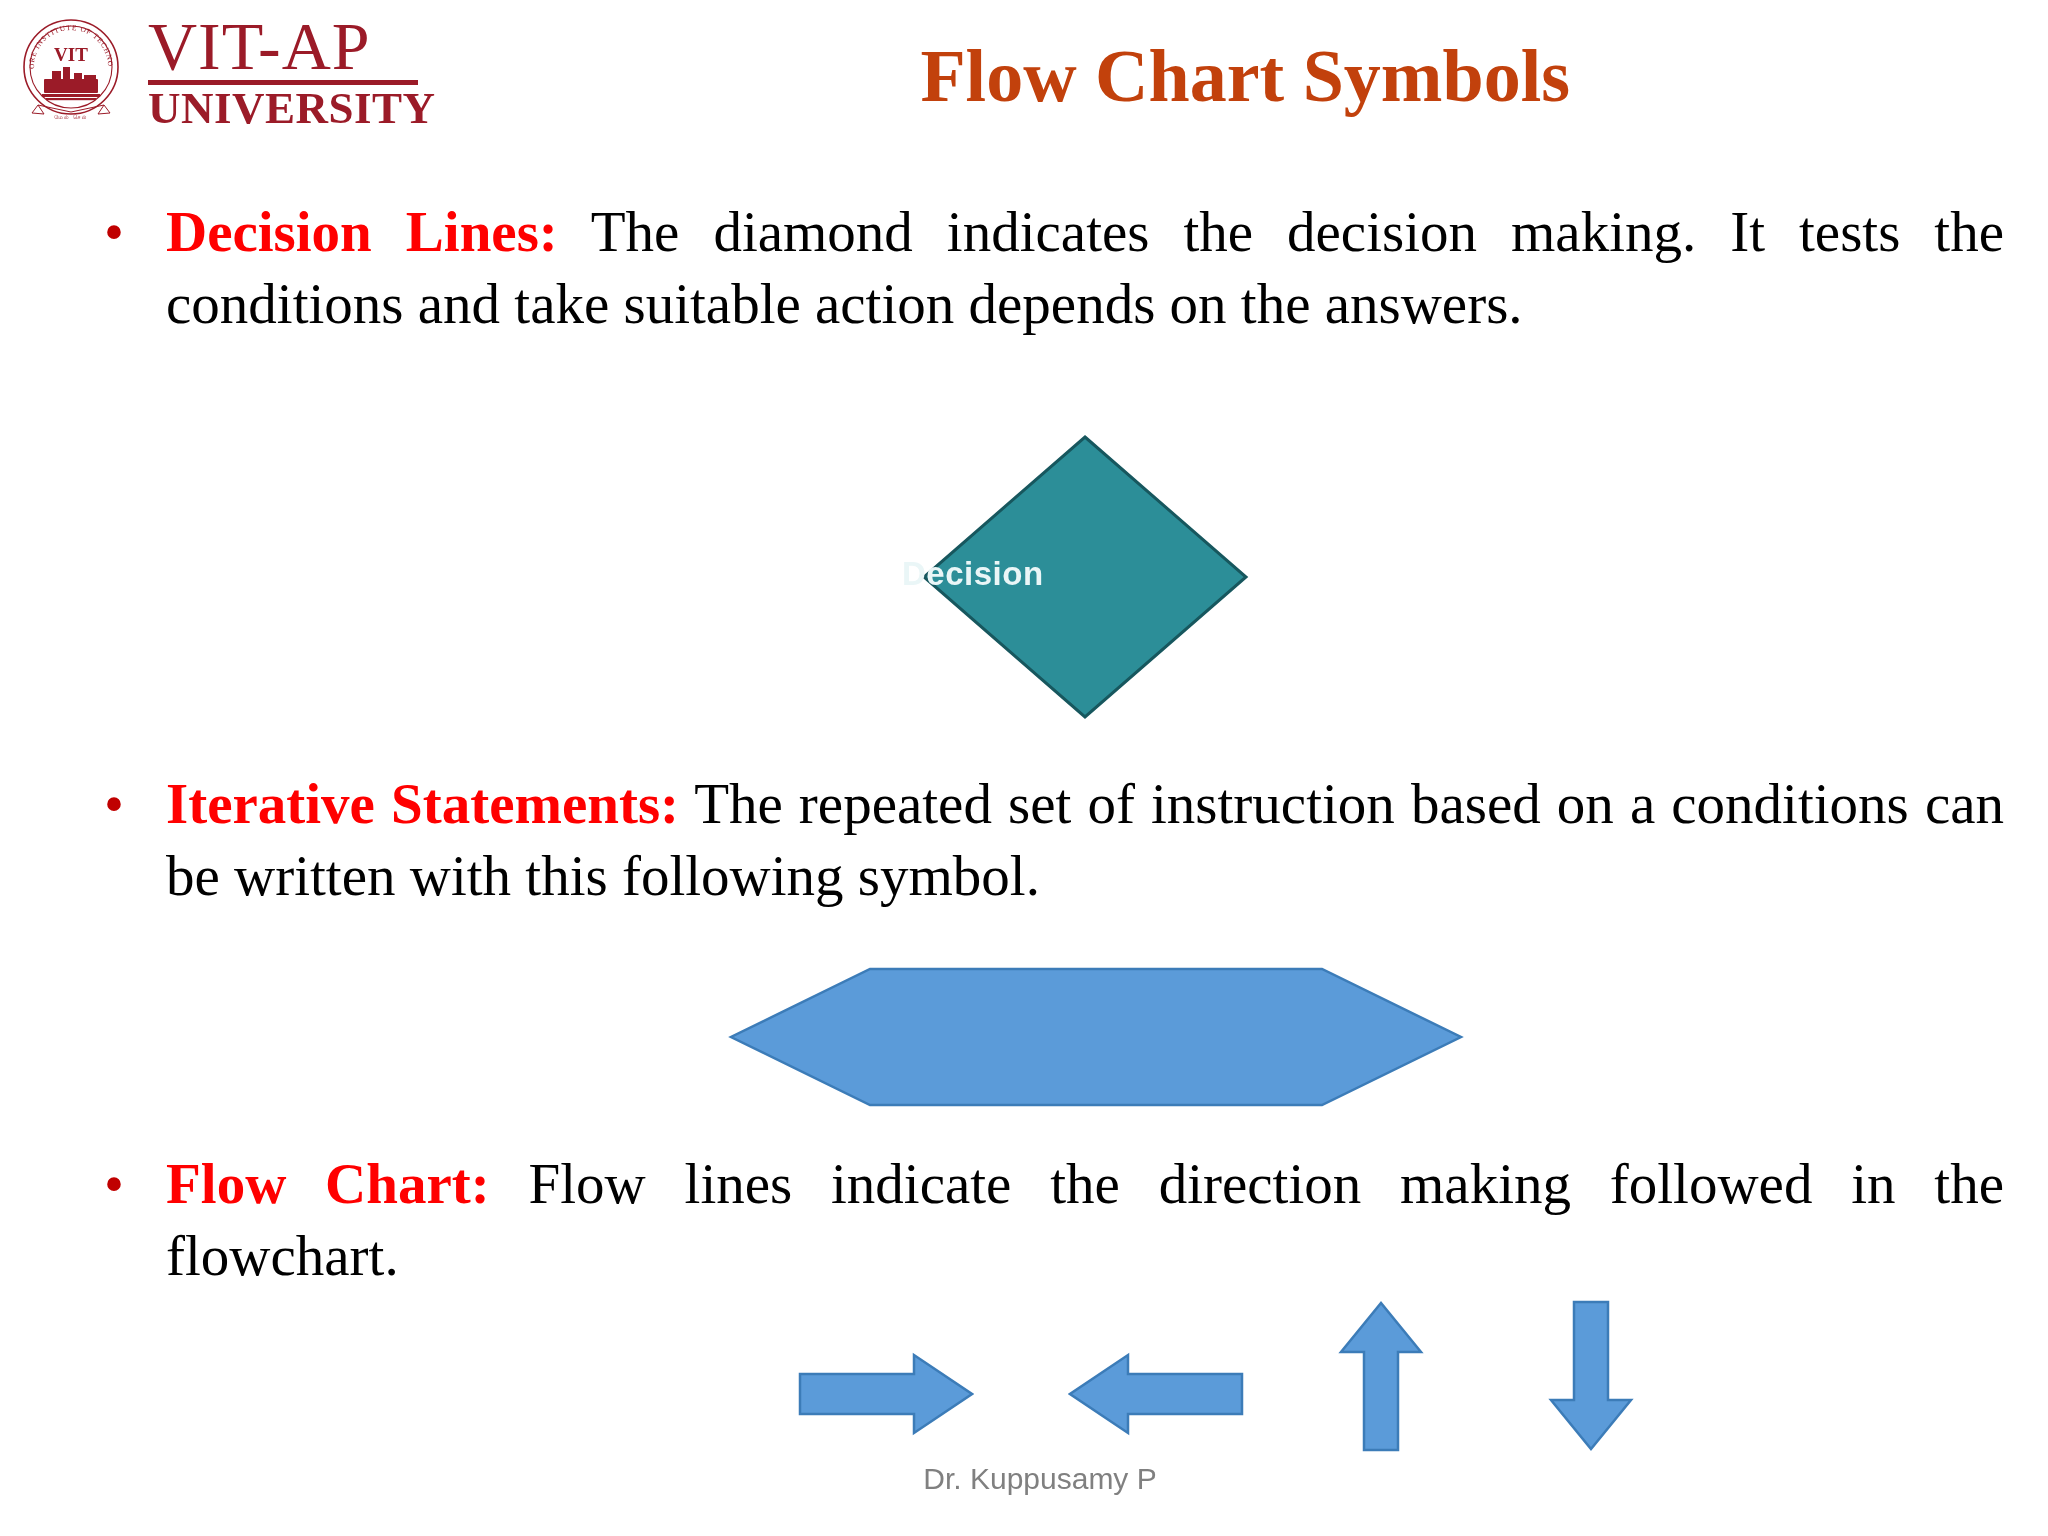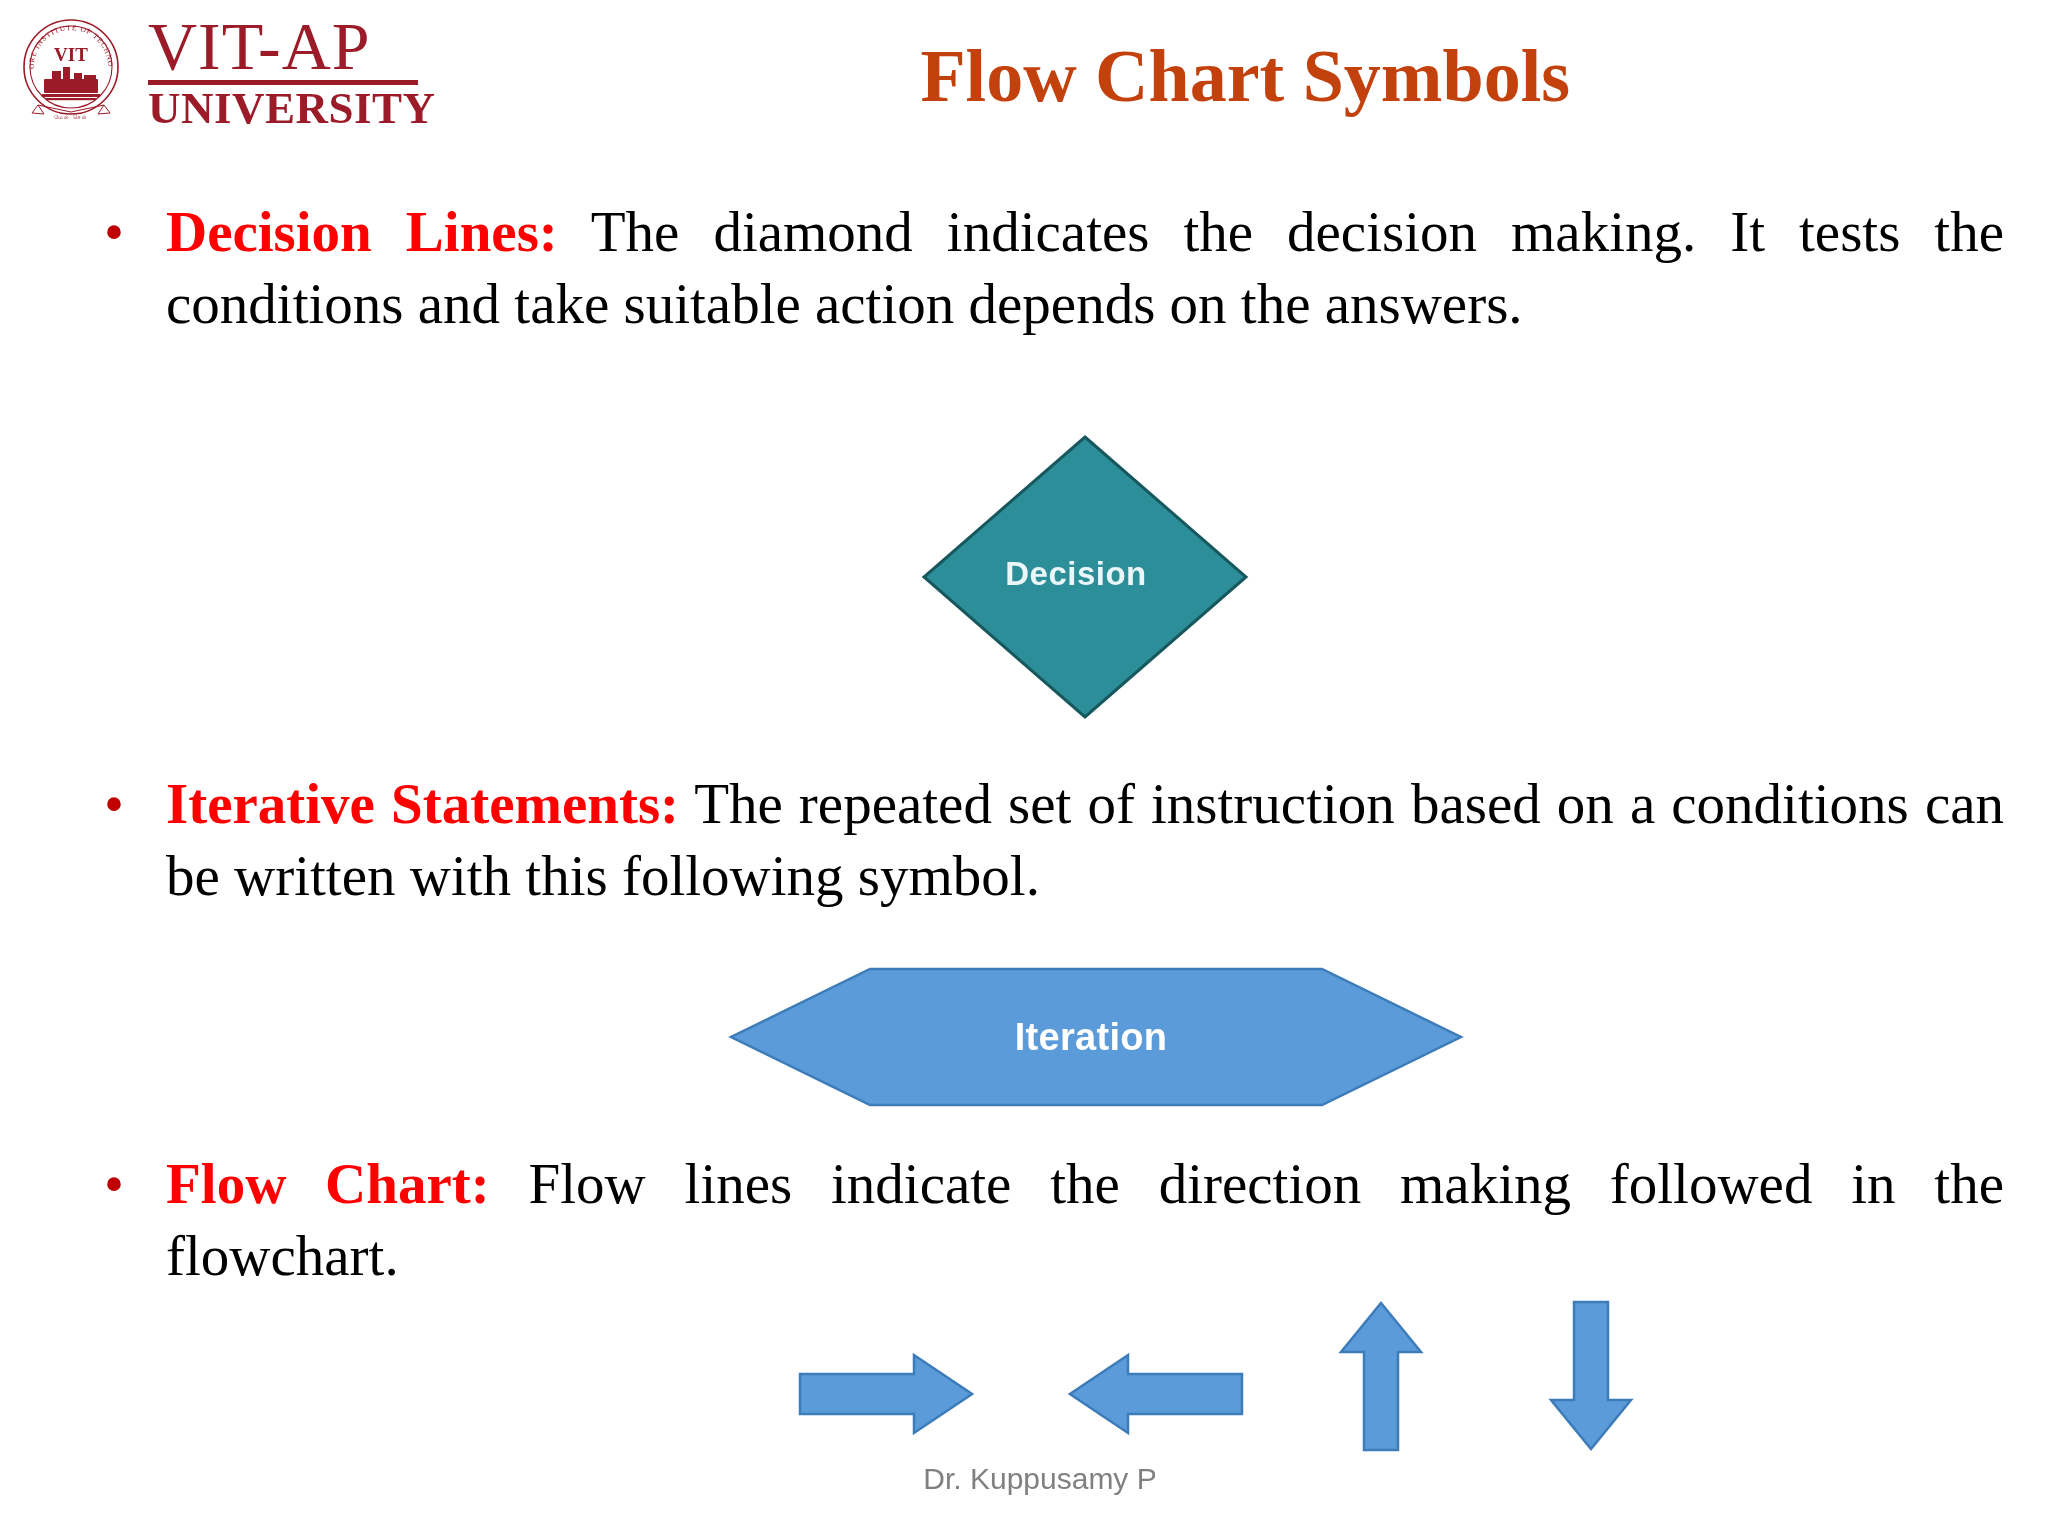--- a/index.html
+++ b/index.html
@@ -106,21 +106,20 @@
   
   #decision-diamond {
     position: absolute;
     left: 920px; top: 433px;
     width: 330px; height: 288px;
   }
   #decision-label {
     position: absolute;
     left: 920px; top: 555px;
     width: 330px;
-    text-align: center;
     font-family: "Liberation Sans", sans-serif;
     font-size: 33px;
     font-weight: bold;
     color: #EAF6F7;
     letter-spacing: 0.5px;
     text-indent: -18px;
   }
 
   #iteration-hexagon {
     position: absolute;
@@ -219,21 +218,20 @@
   <div class="bullet-block" id="bullet-iteration">
     <span class="bullet-dot">•</span>
     <span class="bullet-body"><span class="lead"> Iterative Statements:</span><span> The repeated set of instruction based on a conditions can be written with this following symbol.</span></span>
   </div>
 
   <div id="iteration-hexagon">
     <svg width="736" height="142" viewBox="0 0 736 142" aria-hidden="true">
       <polygon points="142,3 594,3 733,71 594,139 142,139 3,71" fill="#5B9BD9" stroke="#3C7CB8" stroke-width="2.5"></polygon>
     </svg>
   </div>
-  <div id="iteration-label">Iteration</div>
 
   <div class="bullet-block" id="bullet-flowlines">
     <span class="bullet-dot">•</span>
     <span class="bullet-body"><span class="lead">Flow Chart:</span><span> Flow lines indicate the direction making followed in the flowchart.</span></span>
   </div>
 
   <div class="arrow-shape" id="arrow-right">
     <svg width="176" height="84" viewBox="0 0 176 84" aria-hidden="true">
       <polygon points="2,22 116,22 116,3 174,42 116,81 116,62 2,62" fill="#5B9BD9" stroke="#3C7CB8" stroke-width="2.5"></polygon>
     </svg>

